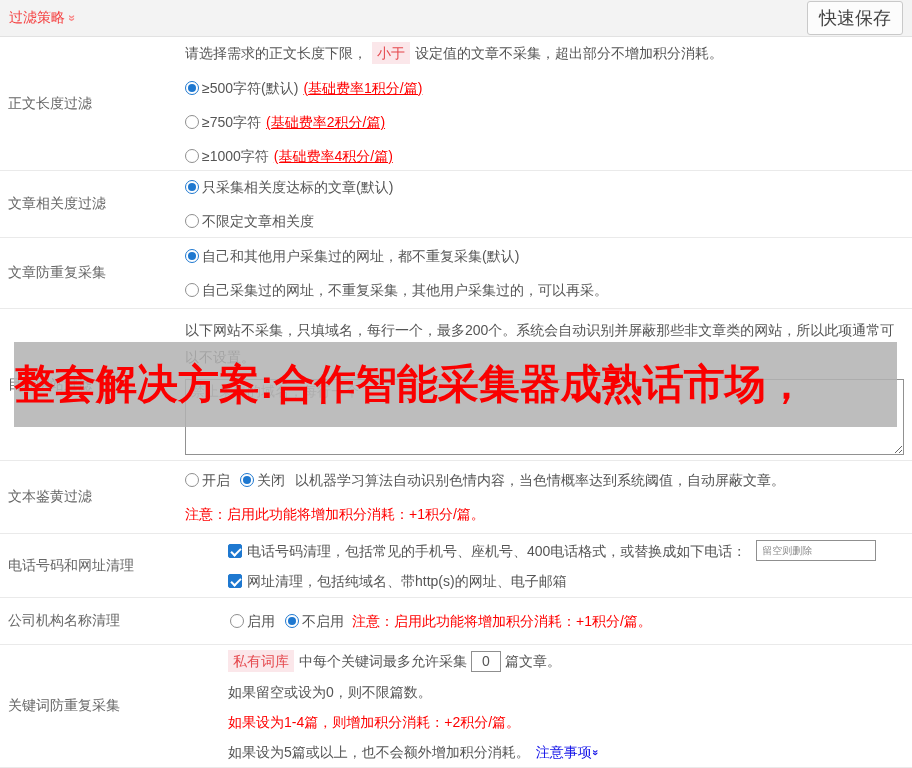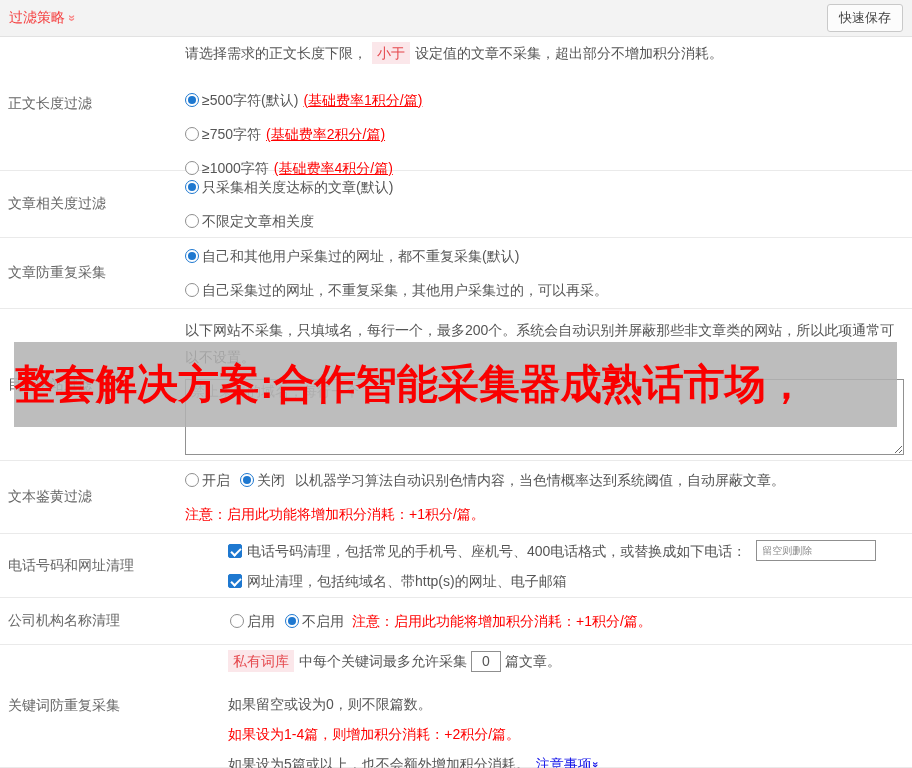--- a/index.html
+++ b/index.html
@@ -30,21 +30,21 @@
     font-size: 12px;
     line-height: 1;
     color: #f98a8a;
     font-weight: bold;
   }
   .save-btn {
     background: #fcfcfc;
     border: 1px solid #c9c9c9;
     border-radius: 3px;
     padding: 4px 11px;
-    font-size: 13px;
+    font-size: 18px;
     color: #444;
     cursor: pointer;
     font-family: inherit;
   }
   
   .row { display: flex; border-bottom: 1px solid #eaeaea; }
   .row:last-child { border-bottom: none; }
   .cell-label {
     width: 185px; min-width: 185px;
     display: flex; align-items: center;
@@ -79,21 +79,21 @@
     content: ""; position: absolute; left: 4px; top: 1px;
     width: 4px; height: 8px;
     border: solid #fff; border-width: 0 2px 2px 0;
     transform: rotate(45deg);
   }
   .opt-gap { margin-right: 10px; }
   .red { color: #ff0000; }
   .fee-note { color: #ff0000; text-decoration: underline; margin-left: 5px; }
   .tag {
     color: #e5494e; background: #fbe7ea;
-    padding: 1px 5px; margin: 12px 5px; white-space: nowrap;
+    padding: 1px 5px; margin: 0 5px; white-space: nowrap;
   }
   .tag.first { margin-left: 0; }
   .link-blue { color: #1212e8; cursor: pointer; text-decoration: none; display: inline-flex; align-items: center; margin-left: 6px; }
   .link-blue .chev-double { color: #1212e8; font-size: 11px; }
   
   textarea.domains {
     width: 719px; height: 76px;
     border: 1px solid #919191;
     resize: both;
     font-family: Liberation Mono, monospace; font-size: 14px; color: #555;

